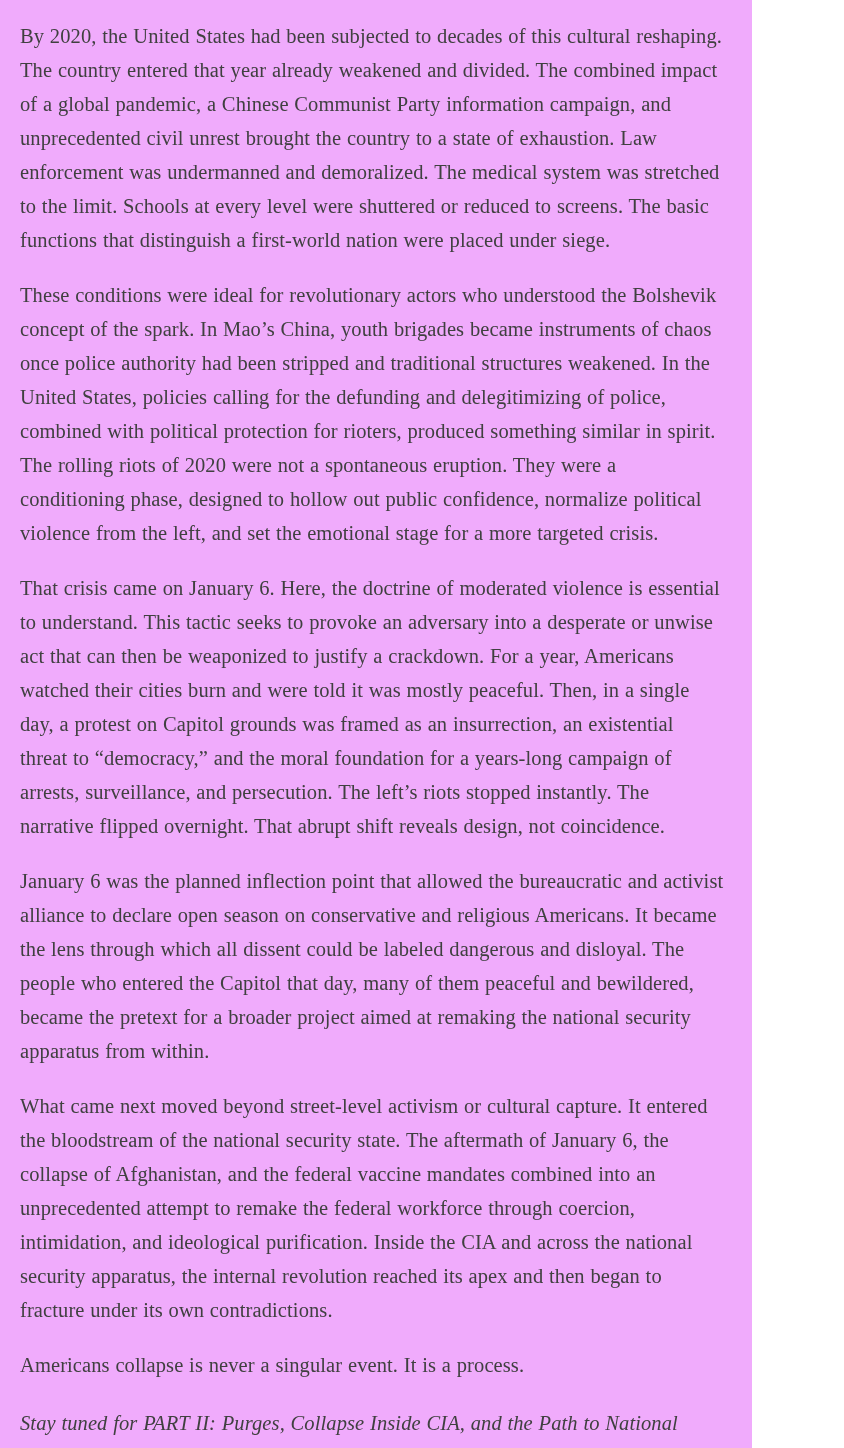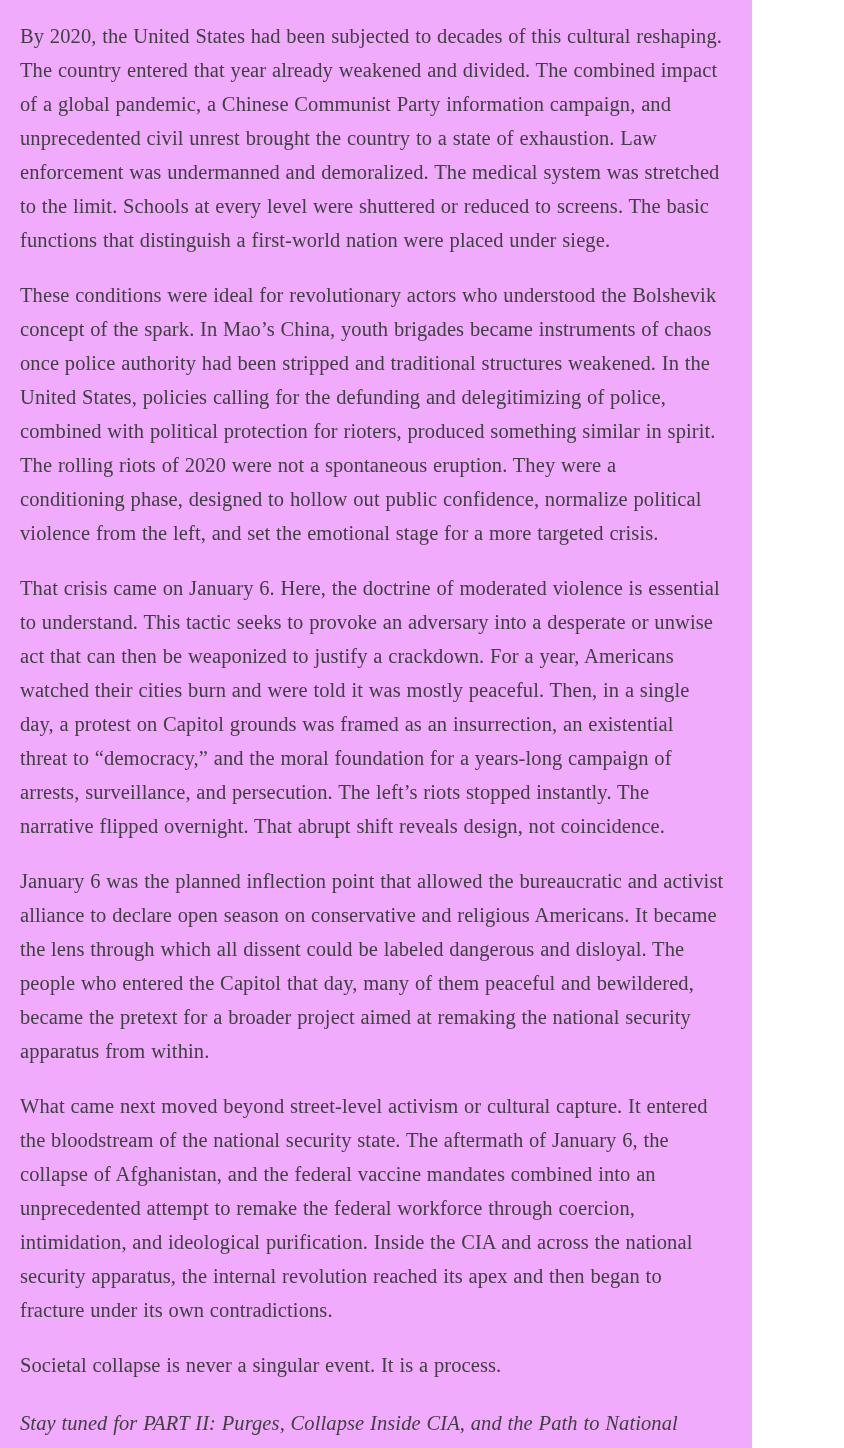--- a/index.html
+++ b/index.html
@@ -33,17 +33,17 @@
 <body>
 
 <div class="page">
   <div class="article-body">
     <div id="paragraphs">
         <p>By 2020, the United States had been subjected to decades of this cultural reshaping. The country entered that year already weakened and divided. The combined impact of a global pandemic, a Chinese Communist Party information campaign, and unprecedented civil unrest brought the country to a state of exhaustion. Law enforcement was undermanned and demoralized. The medical system was stretched to the limit. Schools at every level were shuttered or reduced to screens. The basic functions that distinguish a first-world nation were placed under siege.</p>
         <p>These conditions were ideal for revolutionary actors who understood the Bolshevik concept of the spark. In Mao’s China, youth brigades became instruments of chaos once police authority had been stripped and traditional structures weakened. In the United States, policies calling for the defunding and delegitimizing of police, combined with political protection for rioters, produced something similar in spirit. The rolling riots of 2020 were not a spontaneous eruption. They were a conditioning phase, designed to hollow out public confidence, normalize political violence from the left, and set the emotional stage for a more targeted crisis.</p>
         <p>That crisis came on January 6. Here, the doctrine of moderated violence is essential to understand. This tactic seeks to provoke an adversary into a desperate or unwise act that can then be weaponized to justify a crackdown. For a year, Americans watched their cities burn and were told it was mostly peaceful. Then, in a single day, a protest on Capitol grounds was framed as an insurrection, an existential threat to “democracy,” and the moral foundation for a years-long campaign of arrests, surveillance, and persecution. The left’s riots stopped instantly. The narrative flipped overnight. That abrupt shift reveals design, not coincidence.</p>
         <p>January 6 was the planned inflection point that allowed the bureaucratic and activist alliance to declare open season on conservative and religious Americans. It became the lens through which all dissent could be labeled dangerous and disloyal. The people who entered the Capitol that day, many of them peaceful and bewildered, became the pretext for a broader project aimed at remaking the national security apparatus from within.</p>
         <p>What came next moved beyond street-level activism or cultural capture. It entered the bloodstream of the national security state. The aftermath of January 6, the collapse of Afghanistan, and the federal vaccine mandates combined into an unprecedented attempt to remake the federal workforce through coercion, intimidation, and ideological purification. Inside the CIA and across the national security apparatus, the internal revolution reached its apex and then began to fracture under its own contradictions.</p>
-        <p>Societal collapse is never a singular event. It is a process.</p>
+        <p>Americans collapse is never a singular event. It is a process.</p>
       </div>
     <p class="footer-note">Stay tuned for PART II: Purges, Collapse Inside CIA, and the Path to National Recovery.</p>
   </div>
 </div>
 
 </body></html>

